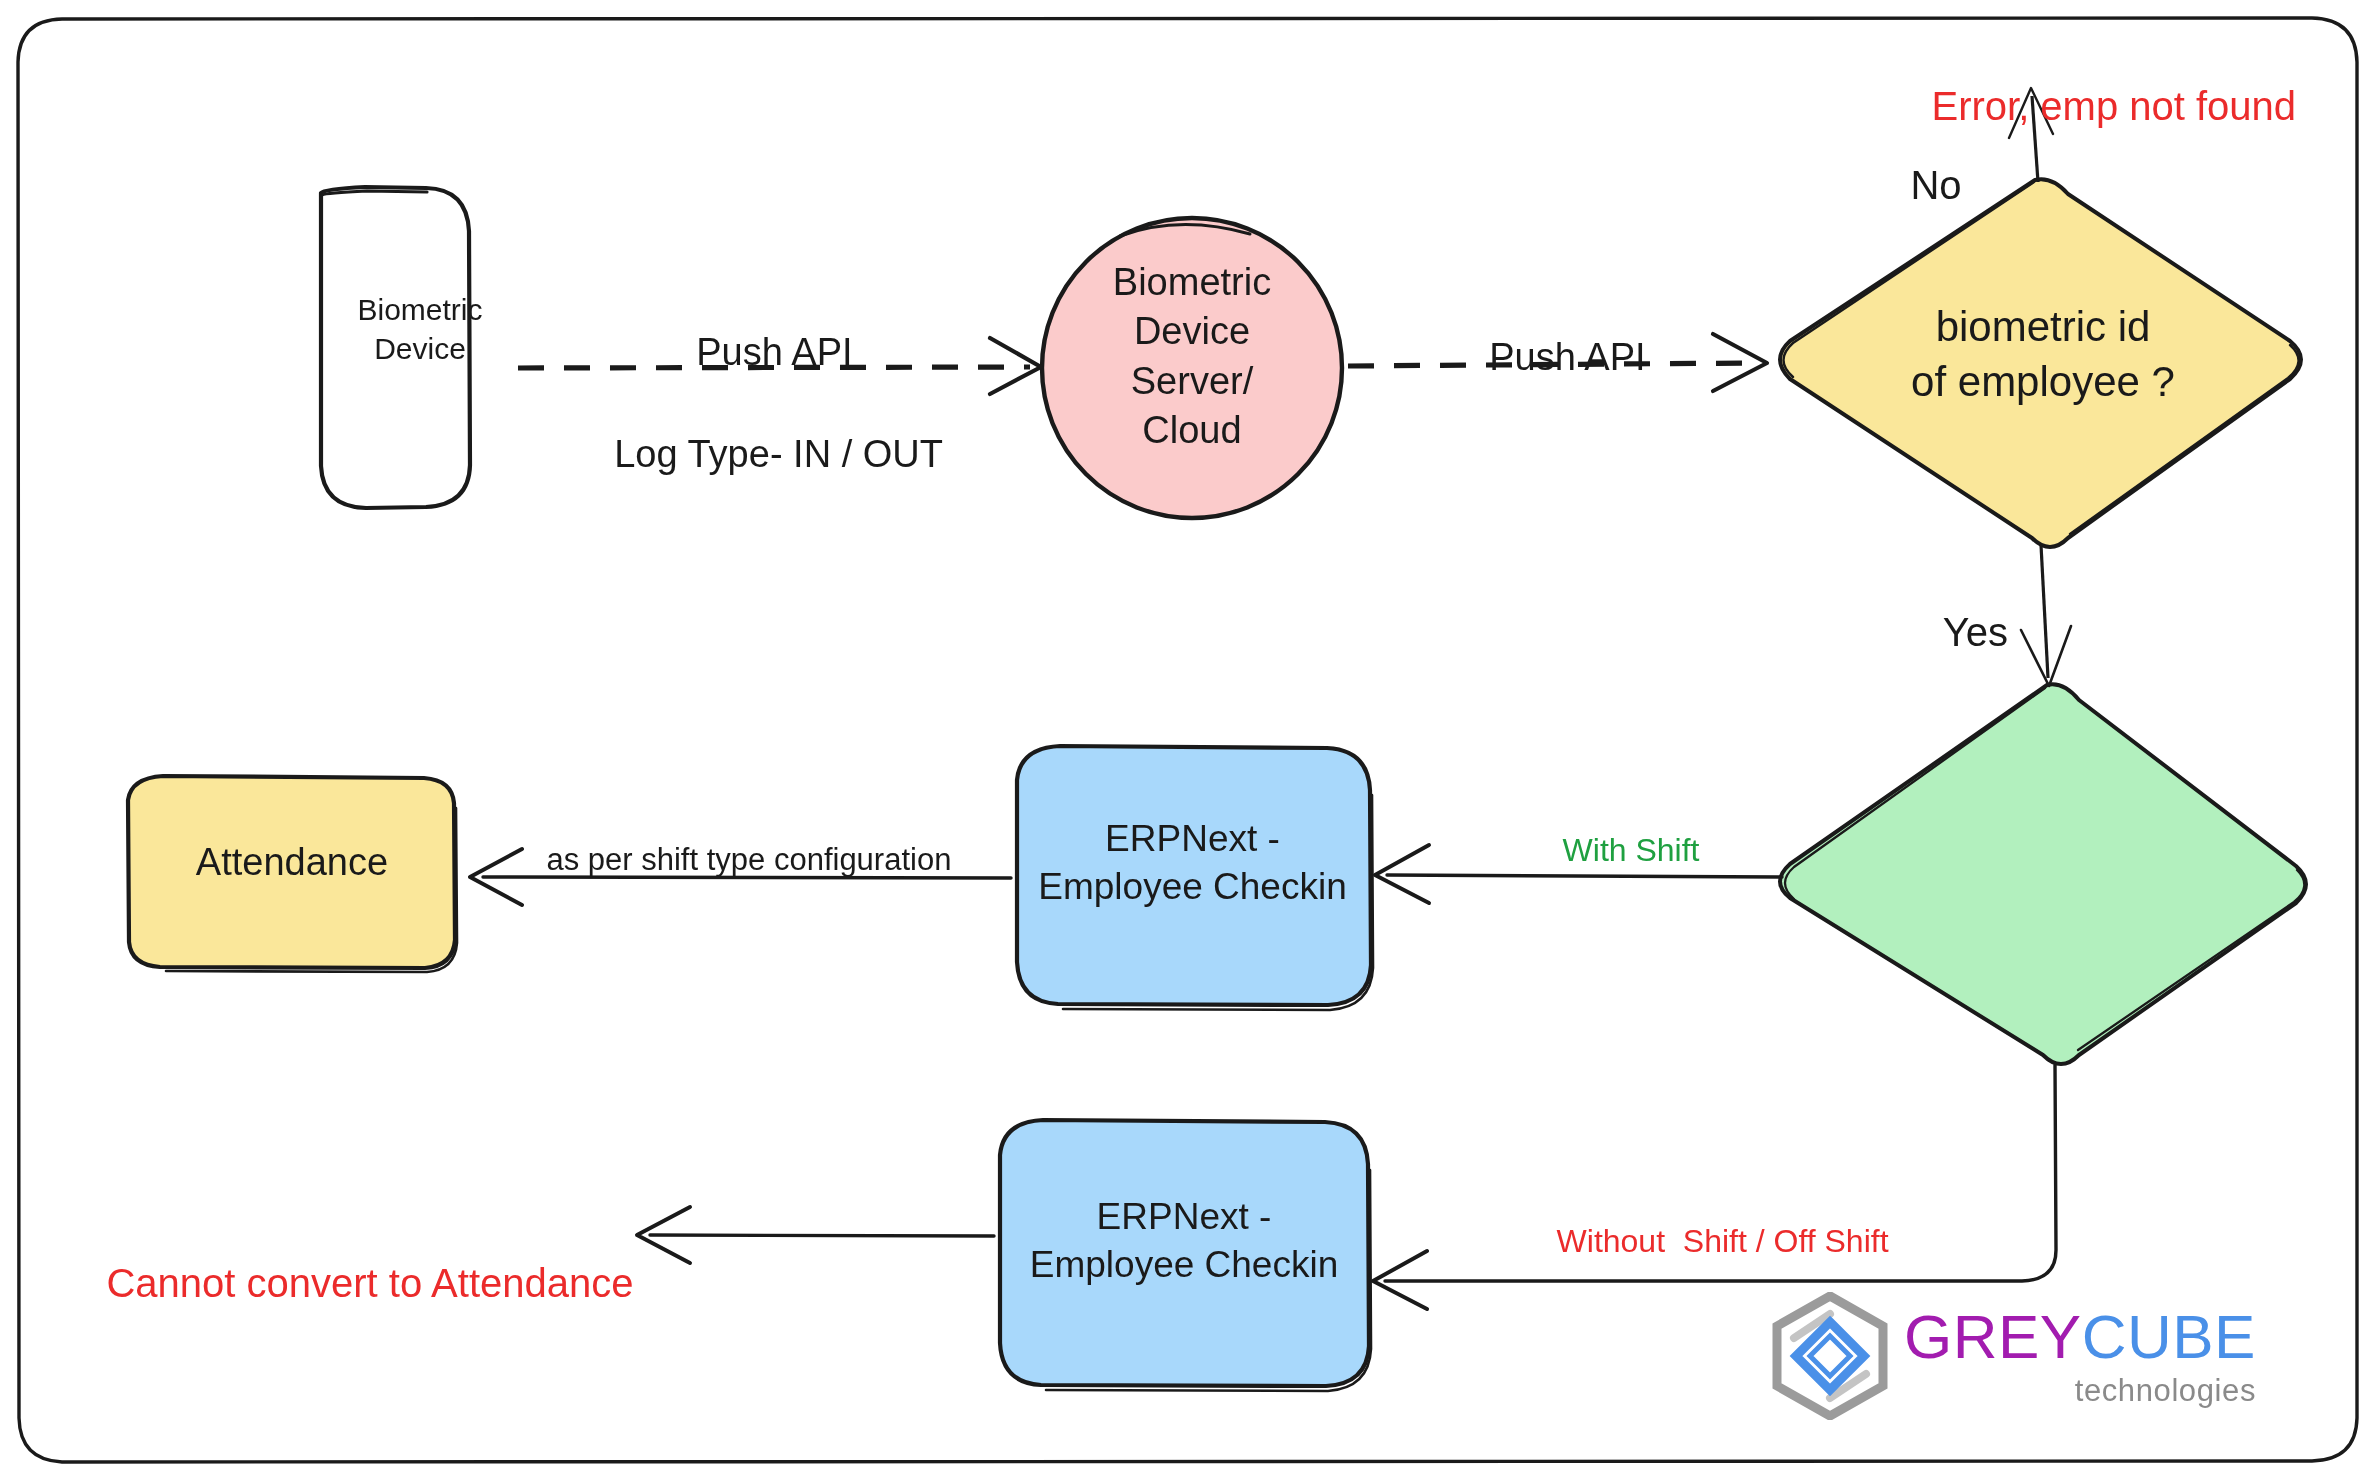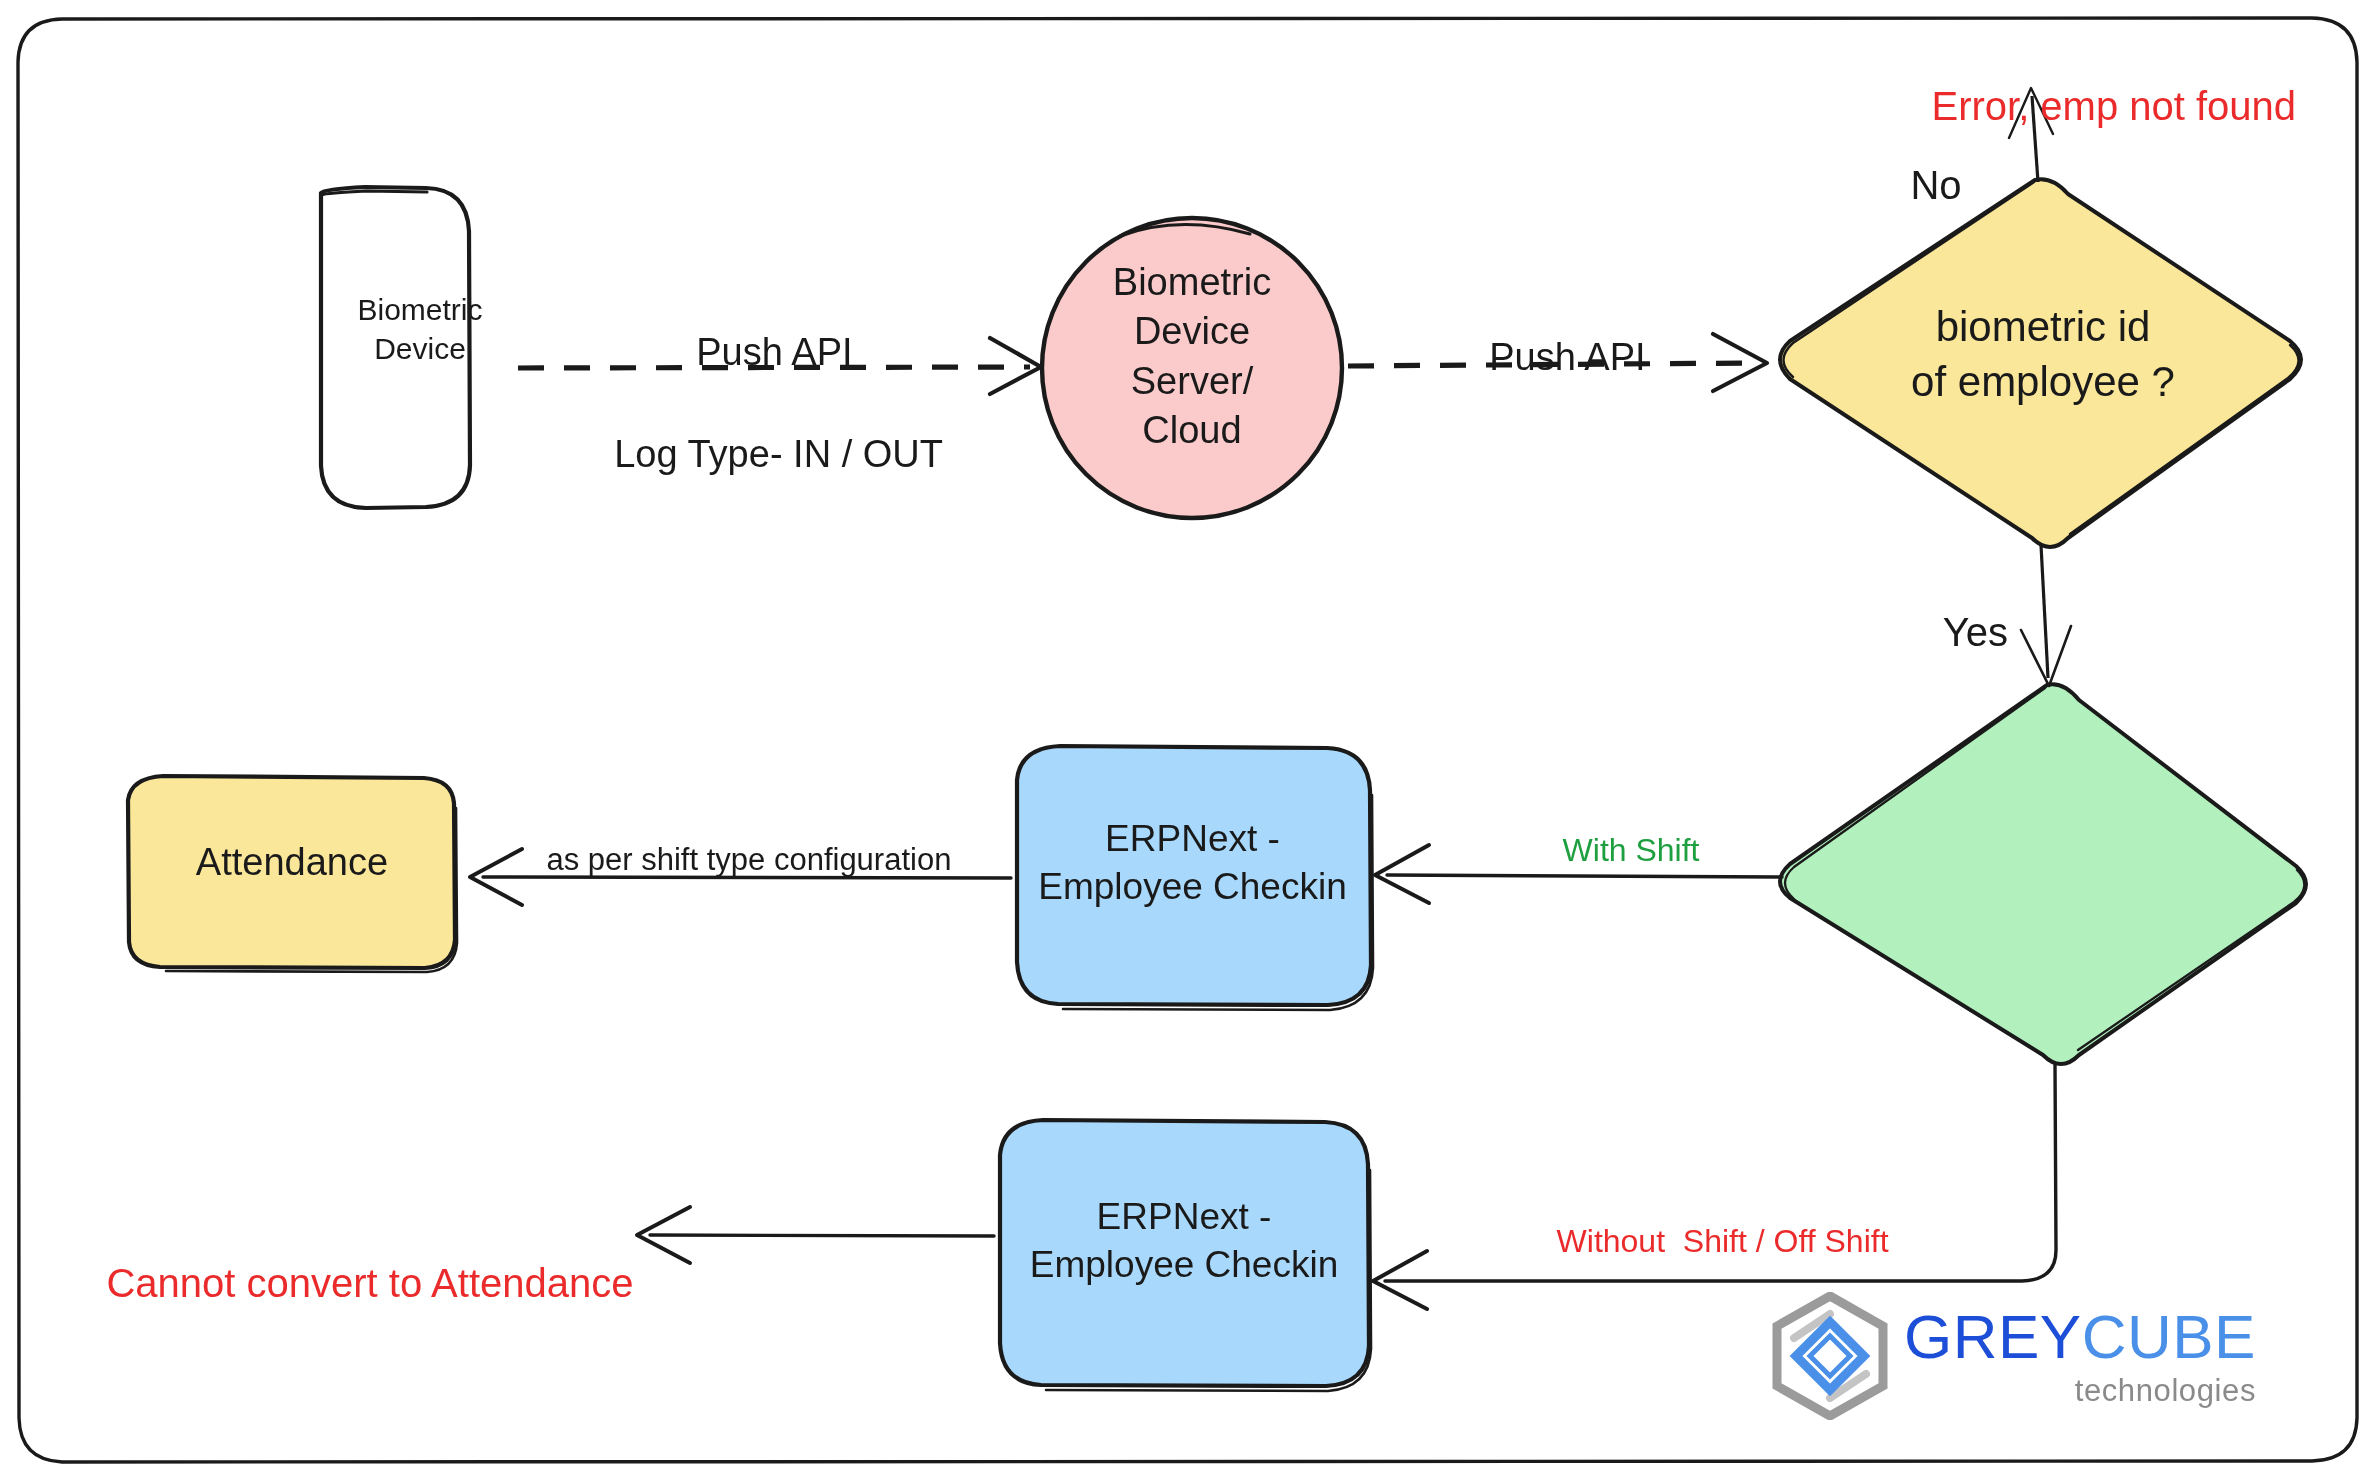--- a/index.html
+++ b/index.html
@@ -70,21 +70,21 @@
     display: flex;
     flex-direction: column;
     align-items: flex-end;
     line-height: 1;
   }
   #logo .wordmark .top {
     font-size: 62px;
     letter-spacing: 0.5px;
     font-family: "Liberation Sans", sans-serif;
   }
-  #logo .wordmark .top .grey { color: #1d4ed8; }
+  #logo .wordmark .top .grey { color: #a21caf; }
   #logo .wordmark .top .cube { color: #4a90e8; }
   #logo .wordmark .sub {
     font-size: 31px;
     color: #8a8a8a;
     margin-top: 7px;
     letter-spacing: 0.6px;
     font-family: "Liberation Sans", sans-serif;
   }
 </style>
 </head>

